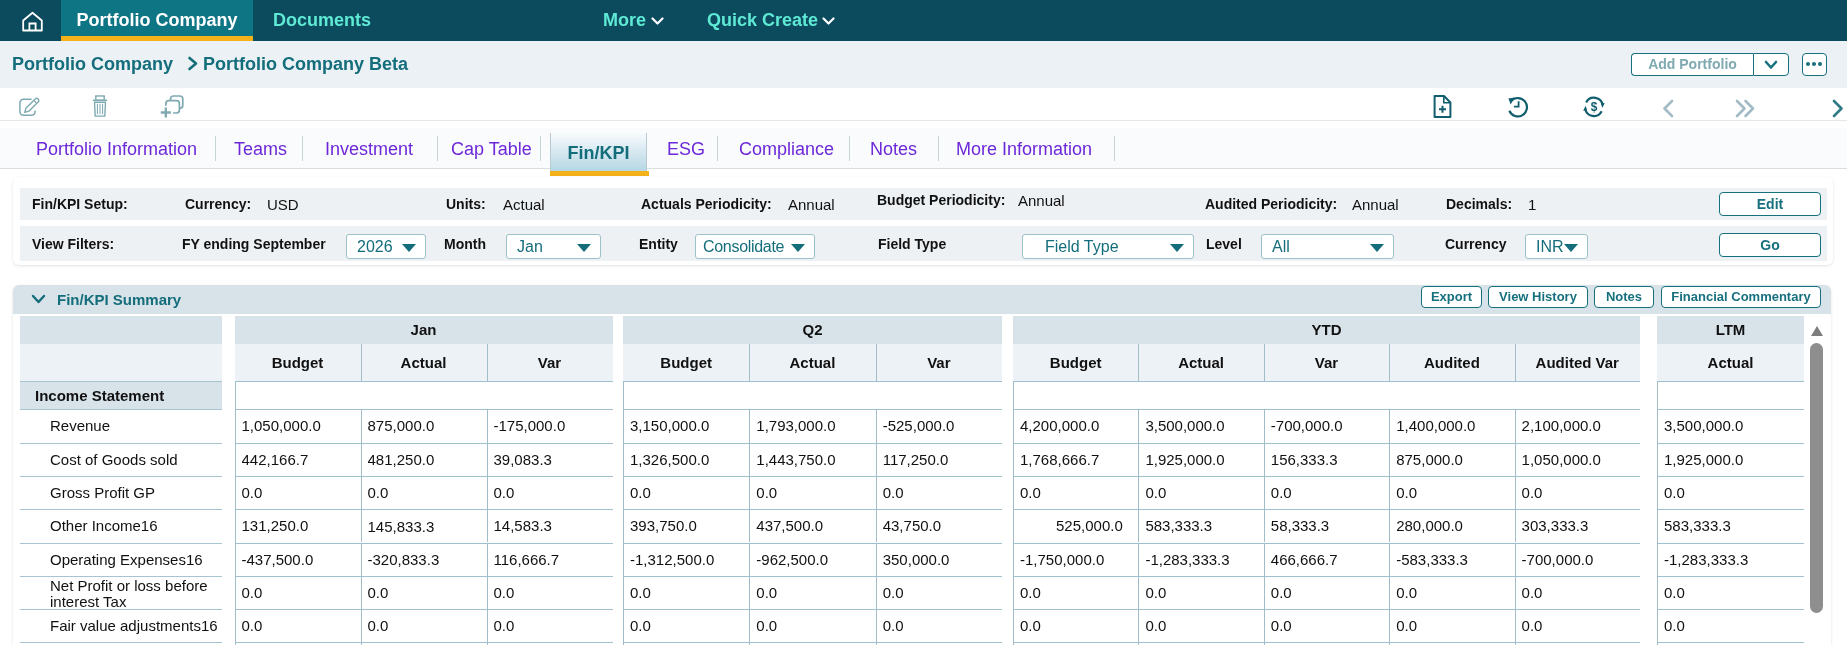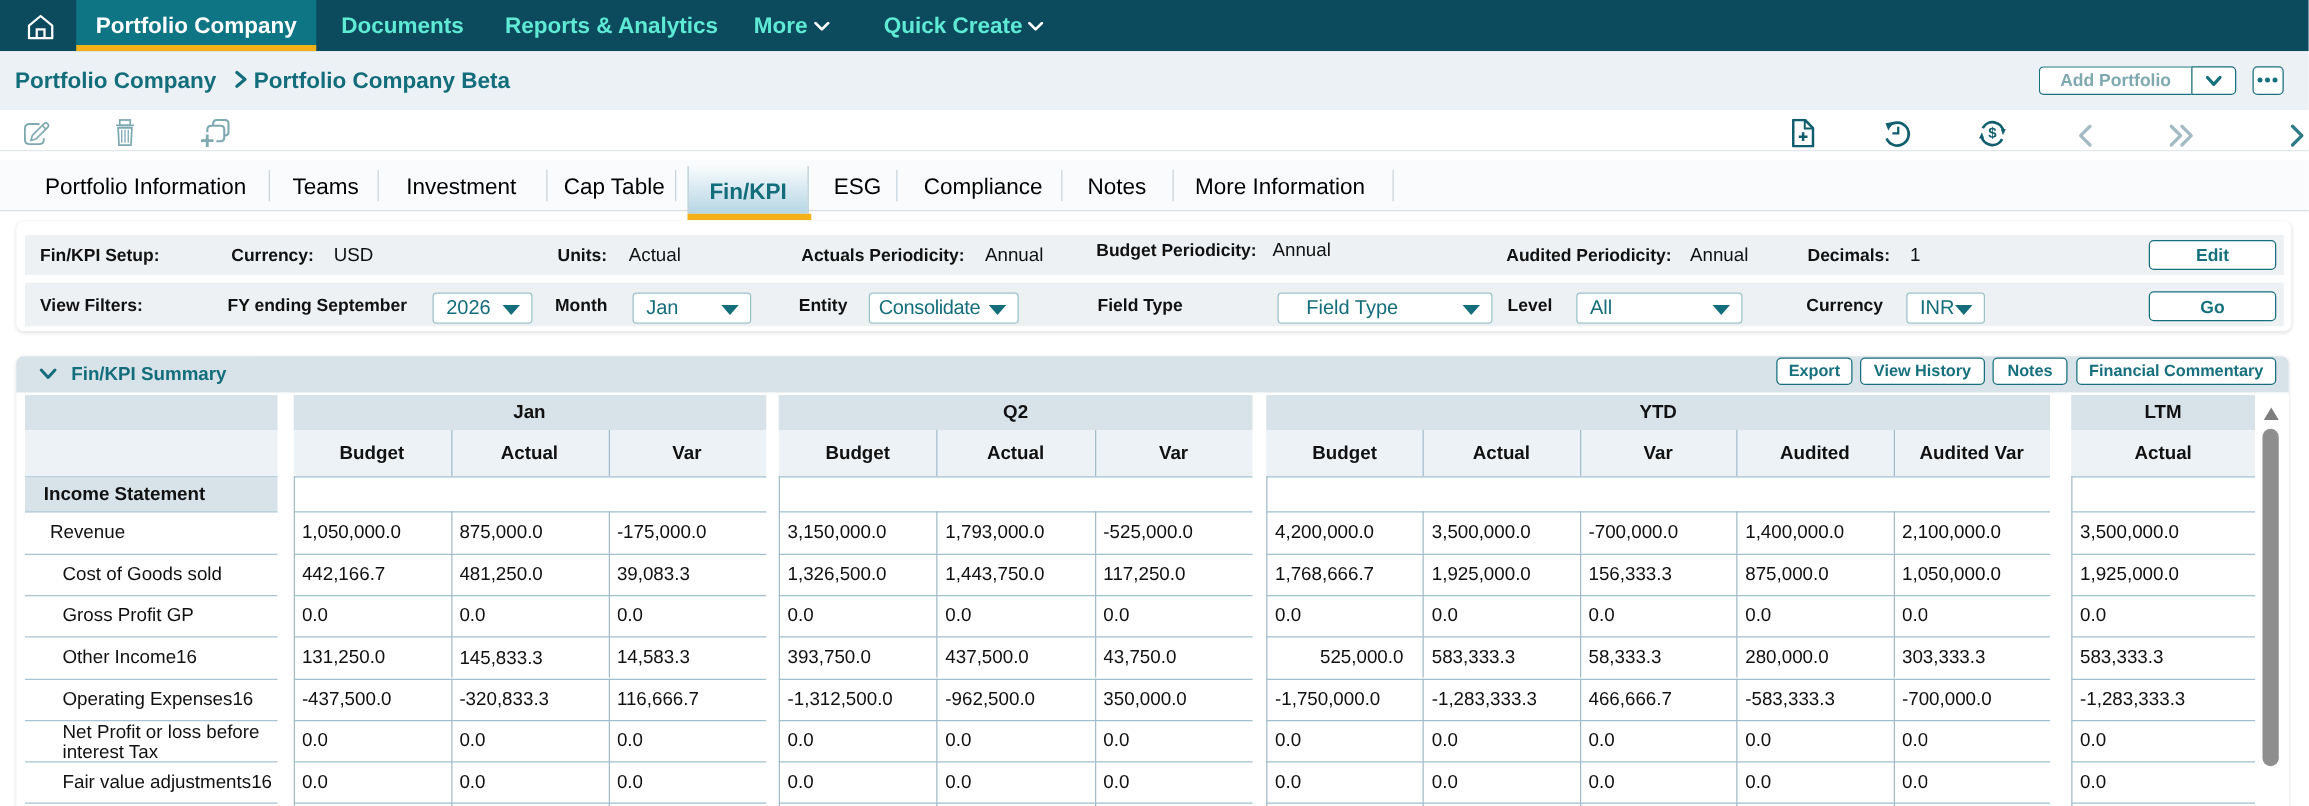--- a/index.html
+++ b/index.html
@@ -5,21 +5,21 @@
 body{font-family:"Liberation Sans",sans-serif;background:#fff;position:relative;}
 .abs{position:absolute;}
 .nav{position:absolute;left:0;top:0;width:1847px;height:41px;background:#0c4a5e;}
 .navitem{position:absolute;top:0;height:41px;line-height:41px;color:#5eead4;font-size:18px;font-weight:700;white-space:nowrap;}
 .navactive{position:absolute;left:61px;top:0;width:192px;height:41px;background:#0e7584;text-align:center;color:#fff;font-size:18px;font-weight:700;}
 .navactive:after{content:"";position:absolute;left:0;bottom:0;width:100%;height:5px;background:#f5b11a;}
 .crumb{position:absolute;left:0;top:41px;width:1847px;height:47px;background:#ebf1f5;}
 .crumbtxt{position:absolute;left:12px;top:41px;height:47px;line-height:47px;font-size:18px;font-weight:700;color:#136d7b;}
 .toolbar{position:absolute;left:0;top:88px;width:1847px;height:40px;background:#fff;}
 .tabs{position:absolute;left:0;top:128px;width:1847px;height:41px;background:#f9fbfc;border-bottom:1px solid #d9dee1;}
-.tab{position:absolute;top:129px;height:40px;line-height:40px;font-size:18px;color:#000000;white-space:nowrap;}
+.tab{position:absolute;top:129px;height:40px;line-height:40px;font-size:18px;color:#6d28d9;white-space:nowrap;}
 .tabsep{position:absolute;top:8px;height:25px;width:1px;background:#c9d4d9;}
 .acttab{position:absolute;left:550px;top:133px;width:97px;height:38px;background:linear-gradient(180deg,#f8fbfd 0%,#d3e6ef 55%,#b5d7e4 100%);border-left:1px solid #b9c9d1;border-right:1px solid #b9c9d1;text-align:center;line-height:40px;font-size:18px;font-weight:700;color:#136d7b;}
 .acttab:after{content:"";position:absolute;left:-1px;bottom:-5px;width:99px;height:5px;background:#f5b11a;}
 .card1{position:absolute;left:13px;top:177px;width:1820px;height:88px;background:#fff;border-radius:6px;box-shadow:0 1px 3px rgba(0,0,0,0.12);}
 .srow{position:absolute;left:20px;width:1807px;background:#edf1f4;}
 .lbl{position:absolute;font-size:14px;font-weight:700;color:#111111;white-space:nowrap;}
 .val{position:absolute;font-size:15px;color:#111111;white-space:nowrap;}
 .dd{position:absolute;background:#fff;border:1px solid #9cc2c9;border-radius:3px;height:25px;line-height:23px;font-size:16px;color:#136d7b;padding-left:10px;}
 .dd:after{content:"";position:absolute;right:9px;top:9px;border-left:7px solid transparent;border-right:7px solid transparent;border-top:8px solid #136d7b;}
 .btn{position:absolute;background:#fff;border:1px solid #17707e;border-radius:4px;color:#17707e;font-weight:700;text-align:center;}
@@ -32,21 +32,20 @@
 .hline{position:absolute;height:1px;}
 .vline{position:absolute;width:1px;}
 </style></head><body>
 <div class="nav">
 <svg class="abs" style="left:21px;top:11px" width="23" height="21" viewBox="0 0 23 21">
       <path d="M2.2 9.5 L11.5 1.8 L20.8 9.5 L20.8 19.5 L2.2 19.5 Z" fill="none" stroke="#fff" stroke-width="1.8" stroke-linejoin="round"></path>
       <path d="M8.4 19.5 L8.4 12.5 L14.6 12.5 L14.6 19.5" fill="none" stroke="#fff" stroke-width="1.8"></path>
     </svg>
 <div class="navactive"><span style="line-height:41px;">Portfolio Company</span></div>
 <div class="navitem" style="left:273px;">Documents</div>
-<div class="navitem" style="left:404px;">Reports &amp; Analytics</div>
 <div class="navitem" style="left:603px;">More</div>
 <svg class="abs" style="left:651px;top:17px" width="13" height="9" viewBox="0 0 13 9">
       <path d="M1.5 1.5 L6.5 6.5 L11.5 1.5" fill="none" stroke="#fff" stroke-width="2.2" stroke-linecap="round" stroke-linejoin="round"></path>
     </svg>
 <div class="navitem" style="left:707px;">Quick Create</div>
 <svg class="abs" style="left:822px;top:17px" width="13" height="9" viewBox="0 0 13 9">
       <path d="M1.5 1.5 L6.5 6.5 L11.5 1.5" fill="none" stroke="#fff" stroke-width="2.2" stroke-linecap="round" stroke-linejoin="round"></path>
     </svg>
 </div>
 <div class="crumb"></div>
@@ -165,21 +164,21 @@
 <div class="sumtitle">Fin/KPI Summary</div>
 <div class="btn" style="left:1421px;top:286px;width:61px;height:22px;line-height:20px;font-size:13px;">Export</div>
 <div class="btn" style="left:1488px;top:286px;width:100px;height:22px;line-height:20px;font-size:13px;">View History</div>
 <div class="btn" style="left:1594px;top:286px;width:60px;height:22px;line-height:20px;font-size:13px;">Notes</div>
 <div class="btn" style="left:1661px;top:286px;width:160px;height:22px;line-height:20px;font-size:13px;">Financial Commentary</div>
 <div class="abs" style="left:20px;top:316px;width:201.5px;height:27.5px;background:#d8e2e9;"></div>
 <div class="abs" style="left:20px;top:343.5px;width:201.5px;height:37.0px;background:#edf2f6;"></div>
 <div class="hline" style="left:20px;top:380.5px;width:201.5px;background:#a7c4d2;"></div>
 <div class="abs" style="left:20px;top:381.5px;width:201.5px;height:27.80000000000001px;background:#d8e2e9;font-size:15px;font-weight:700;color:#111111;line-height:27.80000000000001px;padding-left:15px;">Income Statement</div>
 <div class="hline" style="left:20px;top:409.3px;width:201.5px;background:#a7c4d2;"></div>
-<div class="abs" style="left:40px;top:409.3px;height:33.3px;line-height:33.3px;font-size:15px;color:#111111;white-space:nowrap;">Revenue</div>
+<div class="abs" style="left:50px;top:409.3px;height:33.3px;line-height:33.3px;font-size:15px;color:#111111;white-space:nowrap;">Revenue</div>
 <div class="hline" style="left:20px;top:442.6px;width:201.5px;background:#a7c4d2;"></div>
 <div class="abs" style="left:50px;top:442.6px;height:33.3px;line-height:33.3px;font-size:15px;color:#111111;white-space:nowrap;">Cost of Goods sold</div>
 <div class="hline" style="left:20px;top:475.9px;width:201.5px;background:#a7c4d2;"></div>
 <div class="abs" style="left:50px;top:475.9px;height:33.3px;line-height:33.3px;font-size:15px;color:#111111;white-space:nowrap;">Gross Profit GP</div>
 <div class="hline" style="left:20px;top:509.2px;width:201.5px;background:#a7c4d2;"></div>
 <div class="abs" style="left:50px;top:509.2px;height:33.3px;line-height:33.3px;font-size:15px;color:#111111;white-space:nowrap;">Other Income16</div>
 <div class="hline" style="left:20px;top:542.5px;width:201.5px;background:#a7c4d2;"></div>
 <div class="abs" style="left:50px;top:542.5px;height:33.3px;line-height:33.3px;font-size:15px;color:#111111;white-space:nowrap;">Operating Expenses16</div>
 <div class="hline" style="left:20px;top:575.8px;width:201.5px;background:#a7c4d2;"></div>
 <div class="abs" style="left:50px;top:577.8px;width:166.5px;font-size:15px;color:#111111;line-height:16px;">Net Profit or loss before interest Tax</div>

